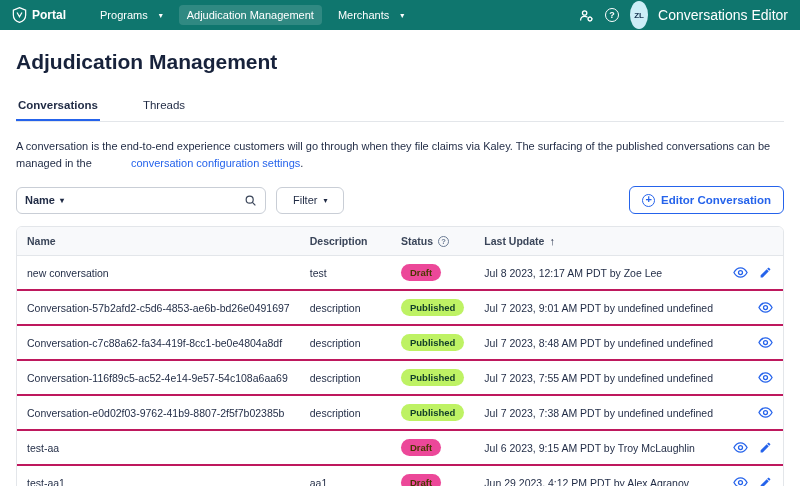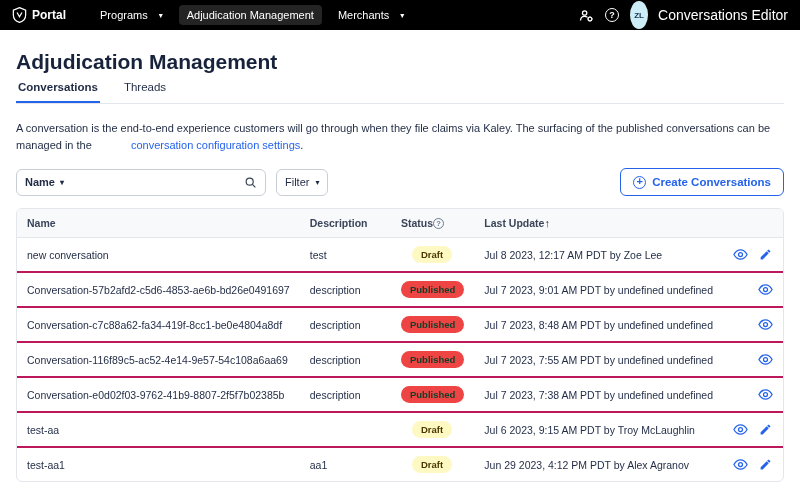--- a/index.html
+++ b/index.html
@@ -1,20 +1,20 @@
 <!DOCTYPE html>
 <html><head>
 <meta charset="utf-8">
 <style>
   * { margin:0; padding:0; box-sizing:border-box; }
   html,body { width:800px; height:486px; overflow:hidden; background:#ffffff;
     font-family:"Liberation Sans", sans-serif; color:#1f2a44; }
 
   
-  .navbar { height:30px; background:#000000; display:flex; align-items:center;
+  .navbar { height:30px; background:#0f766e; display:flex; align-items:center;
     padding:0 12px; color:#ffffff; font-size:11px; }
   .brand { display:flex; align-items:center; gap:5px; font-weight:bold; font-size:12px; }
   .brand svg { display:block; }
   .nav-items { display:flex; align-items:center; margin-left:26px; gap:8px; }
   .nav-item { padding:4px 8px; border-radius:4px; cursor:pointer; display:flex;
     align-items:center; gap:11px; white-space:nowrap; }
   .nav-item.active { background:rgba(255,255,255,0.14); }
   .caret { font-size:8px; line-height:1; position:relative; top:1px; }
   .nav-right { margin-left:auto; display:flex; align-items:center; gap:10px; }
   .nav-icon { width:16px; height:16px; display:flex; align-items:center;
@@ -22,40 +22,40 @@
   .help-circle { width:14px; height:14px; border:1.3px solid #ffffff; border-radius:50%;
     font-size:9px; display:flex; align-items:center; justify-content:center; font-weight:bold; }
   .avatar { width:18px; height:28px; border-radius:50%; background:#cdeef7; color:#16324f;
     font-size:8px; font-weight:bold; display:flex; align-items:center; justify-content:center; }
   .role-label { font-size:14px; white-space:nowrap; }
 
   
   .page { padding:0 16px; }
   .page-title { font-size:21px; font-weight:bold; color:#17223b; margin-top:20px; }
 
-  .tabs { display:flex; gap:22px; border-bottom:1px solid #e3e6ea; }
+  .tabs { display:flex; gap:41px; margin-top:18px; border-bottom:1px solid #e3e6ea; }
   .tab { padding:7px 2px 8px; font-size:11.5px; cursor:pointer; color:#1f2a44;
     border-bottom:2px solid transparent; white-space:nowrap; }
   .tab.active { font-weight:bold; border-bottom-color:#2563eb; }
 
   .description { font-size:11px; line-height:1.55; margin-top:16px; max-width:770px; }
   .description a { color:#2563eb; text-decoration:none;margin-left:36px; }
 
   
   .toolbar { display:flex; align-items:center; margin-top:14px; gap:10px; }
   .search-group { display:flex; align-items:center; height:27px;
     border:1px solid #c9ced6; border-radius:6px; width:250px; background:#fff; }
   .search-key { display:flex; align-items:center; gap:5px; padding:0 8px; font-size:11px;
     height:100%; border-right:0; cursor:pointer; color:#1f2a44; font-weight:bold;}
   .search-key .caret { color:#1f2a44; }
   .search-input { border:0; outline:none; flex:1; font-size:11px; height:100%;
     font-family:"Liberation Sans", sans-serif; min-width:0; }
   .search-icon-btn { padding:0 8px; display:flex; align-items:center; cursor:pointer; }
   .filter-btn { height:27px; border:1px solid #c9ced6; border-radius:6px; background:#fff;
-    font-size:11px; padding:0 8px; display:flex; align-items:center; gap:6px;
+    font-size:11px; padding:0 16px; display:flex; align-items:center; gap:6px;
     cursor:pointer; color:#1f2a44; font-family:"Liberation Sans", sans-serif; }
   .create-btn { margin-left:auto; height:28px; border:1px solid #2563eb; border-radius:6px;
     background:#fff; color:#2563eb; font-size:11.5px; font-weight:bold; padding:0 12px;
     display:flex; align-items:center; gap:6px; cursor:pointer;
     font-family:"Liberation Sans", sans-serif; }
   .plus-circle { width:13px; height:13px; border:1.4px solid #2563eb; border-radius:50%;
     display:flex; align-items:center; justify-content:center; font-size:11px;
     font-weight:bold; line-height:1; padding-bottom:1px; }
 
   
@@ -63,29 +63,29 @@
   table { width:100%; border-collapse:collapse; font-size:10.5px; }
   thead th { background:#f8f9fb; text-align:left; font-weight:bold; color:#3a4559;
     padding:8px 10px; border-bottom:1px solid #e3e6ea; white-space:nowrap; }
   tbody td { padding:8px 10px; border-bottom:2px solid #be185d; color:#1f2a44;
     white-space:nowrap; }
   tbody tr:last-child td { border-bottom:0; }
   .col-name { width:245px; }
   .col-desc { width:122px; }
   .col-status { width:80px; }
   .col-actions { width:58px; }
-  .th-inner { display:flex; align-items:center; }
+  .th-inner { display:flex; align-items:center; gap:5px; }
   .info-icon { width:11px; height:11px; border:1.2px solid #6b7b94; border-radius:50%;
     color:#6b7b94; font-size:7.5px; display:inline-flex; align-items:center;
     justify-content:center; font-weight:bold; }
   .sort-arrow { font-size:11px; color:#1f2a44; }
   .badge { display:inline-block; padding:3px 9px; border-radius:10px; font-size:9.5px;
     font-weight:bold; }
-  .badge-draft { background:#fef9c3; color:#4a3800;margin-left:11px; }
-  .badge-published { background:#ef4444; color:#14402a; }
+  .badge-draft { background:#ec4899; color:#4a3800; }
+  .badge-published { background:#bef264; color:#14402a; }
   .actions { display:flex; gap:10px; justify-content:flex-end; align-items:center; }
   .action-icon { width:15px; height:15px; cursor:pointer; display:flex;
     align-items:center; justify-content:center; }
   .action-icon svg { display:block; }
 </style>
 </head>
 <body>
 
 <header class="navbar">
   <div class="brand">
@@ -151,21 +151,21 @@
           <path d="M15.5 15.5 L21 21"></path>
         </svg>
       </span>
     </div>
     <button class="filter-btn">
       <span>Filter</span>
       <span class="caret">▾</span>
     </button>
     <button class="create-btn">
       <span class="plus-circle">+</span>
-      <span>Create Conversations</span>
+      <span>Editor Conversation</span>
     </button>
   </div>
 
   <div class="table-wrap">
     <table>
       <thead>
         <tr>
           <th class="col-name">
             <span>Name</span>
           </th>

